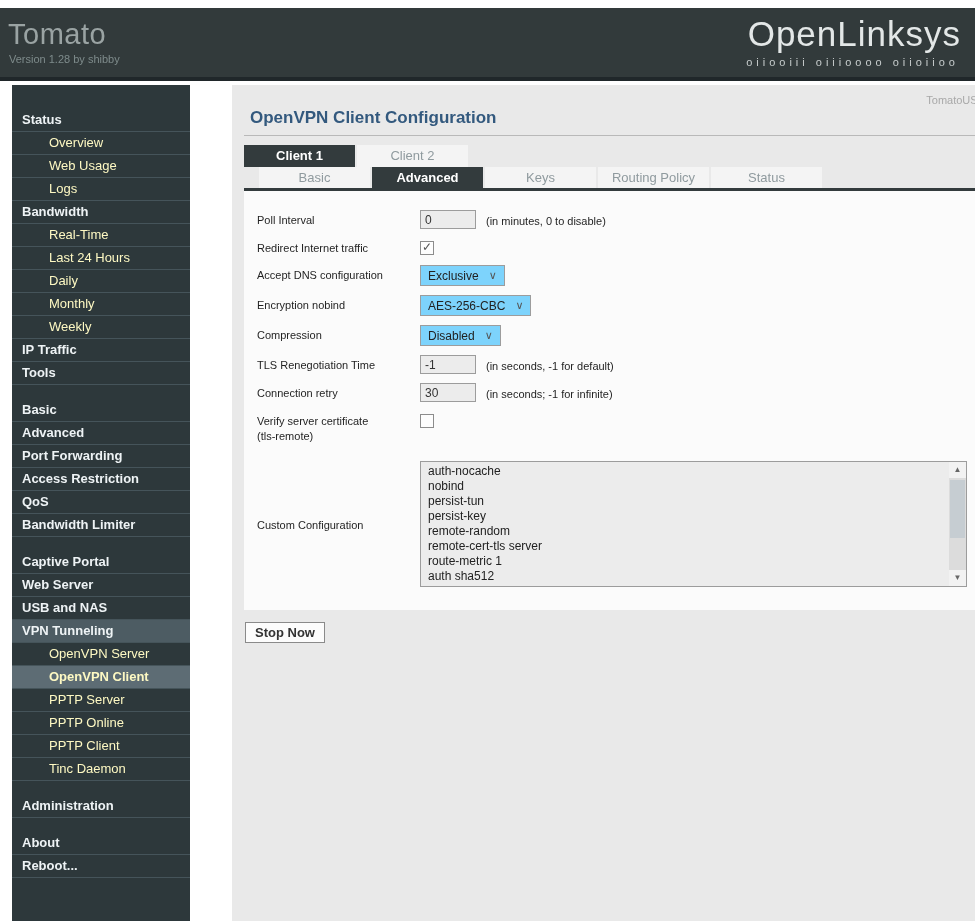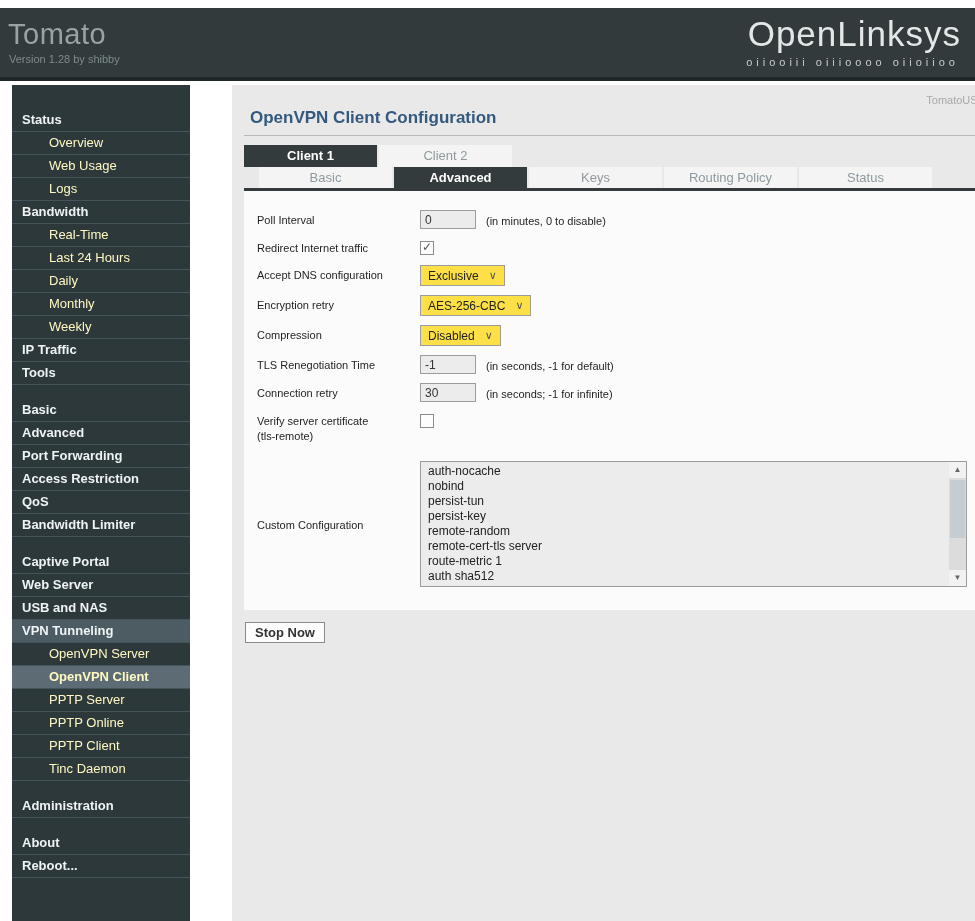--- a/index.html
+++ b/index.html
@@ -27,38 +27,38 @@
 
   
   .content { position:absolute; left:200px; top:85px; width:763px; bottom:0; background:#e9e9e9;margin-left:32px; }
   .watermark { position:absolute; top:9px; right:10px; font-size:11px; color:#a8a8a8; }
   .page-title { margin:23px 0 0 18px; font-size:17px; font-weight:bold; color:#33597e; }
   .title-rule { margin:7px 16px 9px 12px; border-bottom:1px solid #b9b9b9; }
 
   
   .tabs-row1 { margin-left:12px; display:flex; }
   .tabs-row2 { margin-left:27px; display:flex; }
-  .tab { width:133px; height:21px; margin-right:2px; text-align:center; line-height:21px;
+  .tab { width:111px; height:21px; margin-right:2px; text-align:center; line-height:21px;
     font-size:13px; background:#f4f4f4; color:#8f9a9e; cursor:pointer; }
   .tab.active { background:#333b3d; color:#ffffff; font-weight:bold; }
   .tabs-row1 .tab { height:22px; line-height:22px; }
   .tab-rule { margin-left:12px; width:735px; height:3px; background:#333b3d; }
 
   
   .panel { margin-left:12px; width:735px; background:#fbfbfb; padding:19px 12px 14px 13px; }
   .frow { display:flex; align-items:flex-start; margin-bottom:9px; }
   .flabel { width:163px; flex:none; font-size:11px; color:#1f1f1f; padding-top:3px; line-height:15px; }
   .fnote { font-size:11px; color:#1f1f1f; margin-left:10px; padding-top:5px; }
   .tinput { width:56px; height:19px; background:#ececec; border:1px solid #9c9c9c;
     font-family:"Liberation Sans", sans-serif; font-size:12px; color:#333; padding:0 4px; }
   .checkbox { width:14px; height:14px; background:#fdfdfd; border:1px solid #8c8c8c;
     margin-top:3px; cursor:pointer; position:relative; }
   .checkbox.checked::after { content:"✓"; position:absolute; left:1px; top:-2px;
     font-size:12px; color:#555; }
-  .select { display:inline-flex; align-items:center; height:21px; background:#fde047;
+  .select { display:inline-flex; align-items:center; height:21px; background:#7dd3fc;
     border:1px solid #9c9c9c; font-size:12px; color:#222; padding:0 7px; cursor:pointer; }
   .select .chev { margin-left:10px; color:#555; font-size:11px; }
 
   
   .ta-wrap { display:flex; width:549px; height:126px; border:1px solid #9c9c9c; background:#ececec; }
   .ta-wrap textarea { flex:1; border:none; resize:none; overflow:hidden; background:#ececec;
     font-family:"Liberation Sans", sans-serif; font-size:12px; line-height:15px;
     color:#222; padding:2px 7px; outline:none; }
   .sbar { width:17px; flex:none; background:#e4e4e4; display:flex; flex-direction:column; }
   .sb-btn { height:16px; text-align:center; font-size:8px; color:#666; line-height:16px;
@@ -151,21 +151,21 @@
 
     <div class="frow">
       <div class="flabel">Accept DNS configuration</div>
       <div class="select">
         <span>Exclusive</span>
         <span class="chev">∨</span>
       </div>
     </div>
 
     <div class="frow">
-      <div class="flabel">Encryption retry</div>
+      <div class="flabel">Encryption nobind</div>
       <div class="select">
         <span>AES-256-CBC</span>
         <span class="chev">∨</span>
       </div>
     </div>
 
     <div class="frow">
       <div class="flabel">Compression</div>
       <div class="select">
         <span>Disabled</span>

